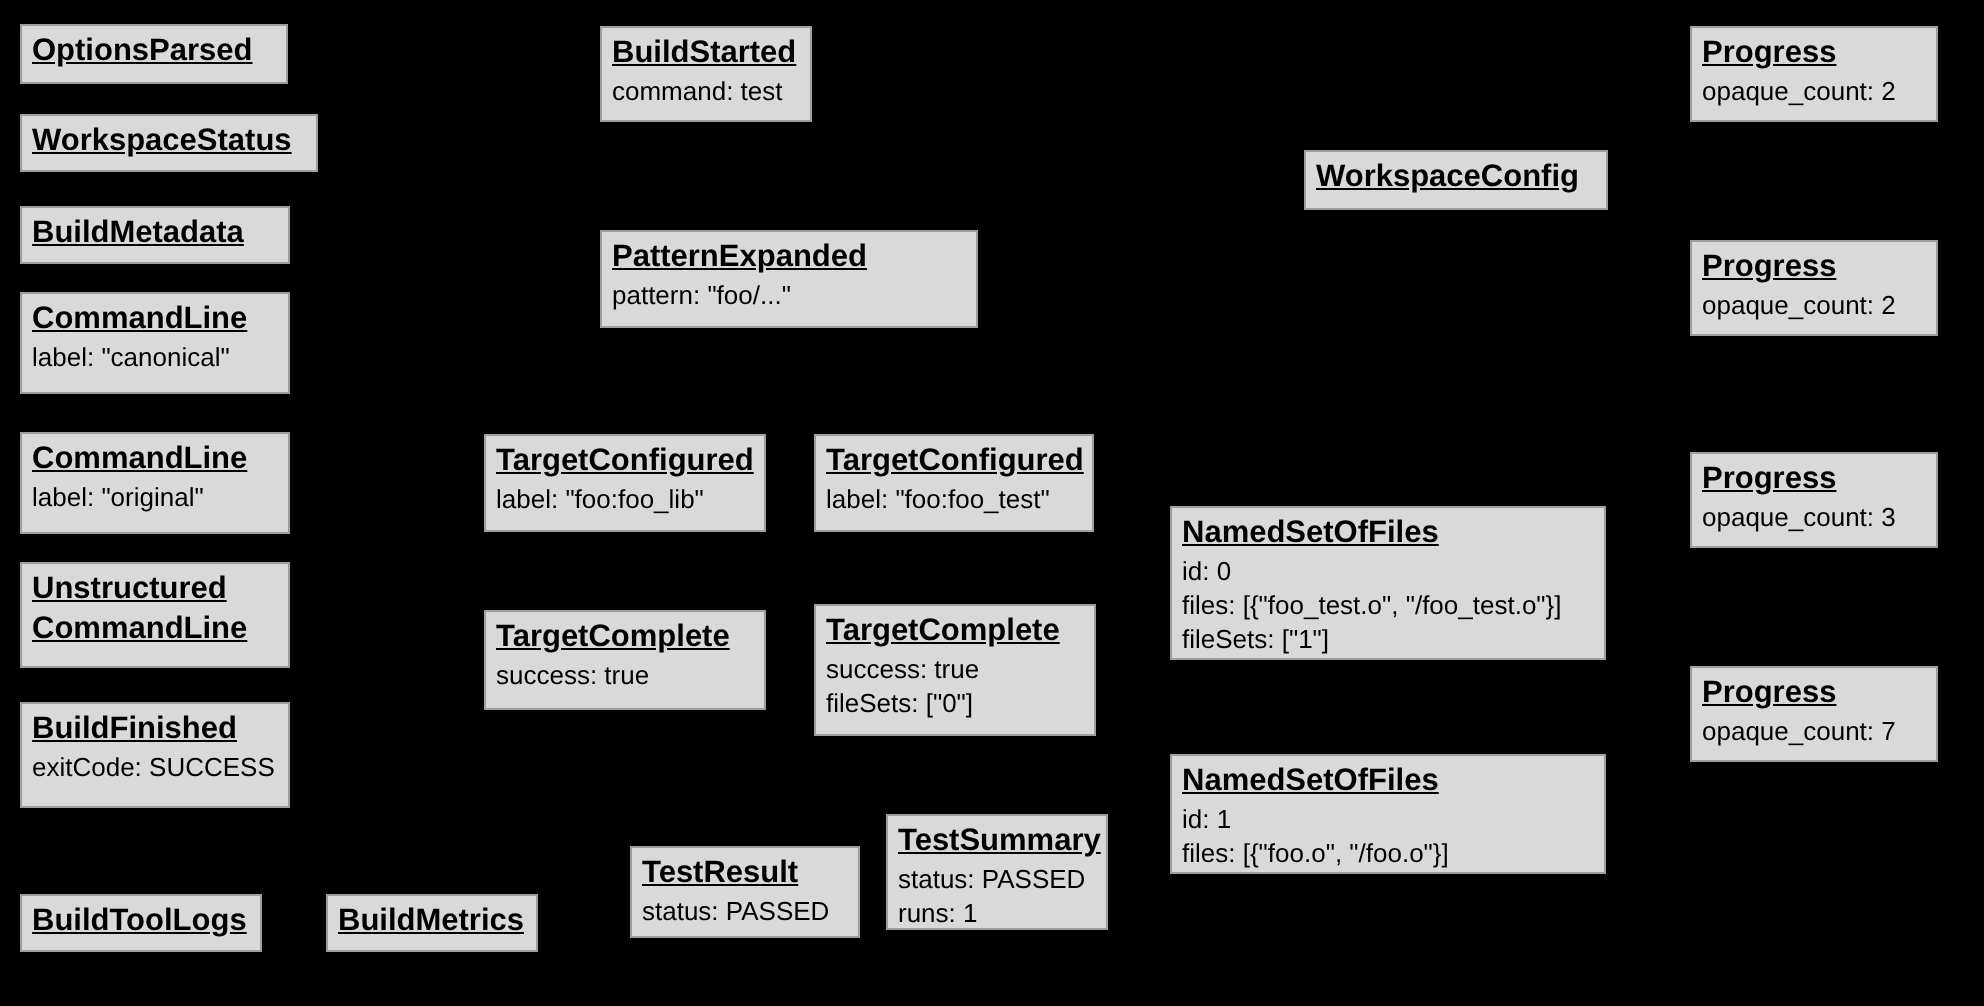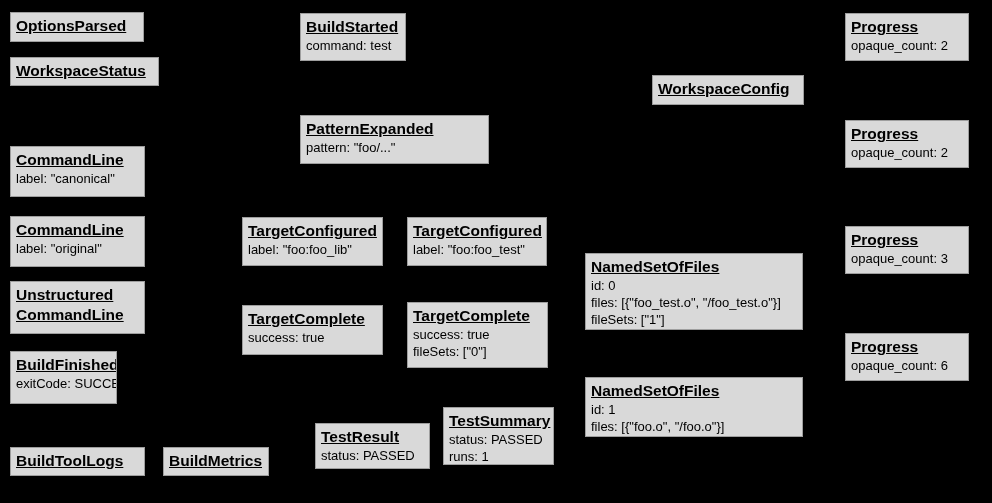--- a/index.html
+++ b/index.html
@@ -43,42 +43,45 @@
 <div class="canvas">
 
   <div class="box" style="left:10px;top:12px;width:134px;height:30px">
     <div class="title">OptionsParsed</div>
   </div>
 
   <div class="box" style="left:10px;top:57px;width:149px;height:29px">
     <div class="title">WorkspaceStatus</div>
   </div>
 
+  <div class="box" style="left:10px;top:103px;width:135px;height:29px">
+    <div class="title">BuildMetadata</div>
+  </div>
 
   <div class="box" style="left:10px;top:146px;width:135px;height:51px">
     <div class="title">CommandLine</div>
     <div class="line">label: "canonical"</div>
   </div>
 
   <div class="box" style="left:10px;top:216px;width:135px;height:51px">
     <div class="title">CommandLine</div>
     <div class="line">label: "original"</div>
   </div>
 
   <div class="box" style="left:10px;top:281px;width:135px;height:53px">
     <div class="title">Unstructured
 CommandLine</div>
   </div>
 
-  <div class="box" style="left:10px;top:351px;width:107px;height:53px">
+  <div class="box" style="left:10px;top:351px;width:135px;height:53px">
     <div class="title">BuildFinished</div>
     <div class="line">exitCode: SUCCESS</div>
   </div>
 
-  <div class="box" style="left:10px;top:447px;width:135px;height:29px">
+  <div class="box" style="left:10px;top:447px;width:121px;height:29px">
     <div class="title">BuildToolLogs</div>
   </div>
 
   <div class="box" style="left:300px;top:13px;width:106px;height:48px">
     <div class="title">BuildStarted</div>
     <div class="line">command: test</div>
   </div>
 
   <div class="box" style="left:163px;top:447px;width:106px;height:29px">
     <div class="title">BuildMetrics</div>
@@ -149,16 +152,16 @@
     <div class="line">opaque_count: 2</div>
   </div>
 
   <div class="box" style="left:845px;top:226px;width:124px;height:48px">
     <div class="title">Progress</div>
     <div class="line">opaque_count: 3</div>
   </div>
 
   <div class="box" style="left:845px;top:333px;width:124px;height:48px">
     <div class="title">Progress</div>
-    <div class="line">opaque_count: 6</div>
+    <div class="line">opaque_count: 7</div>
   </div>
 
 </div>
 
 </body></html>

